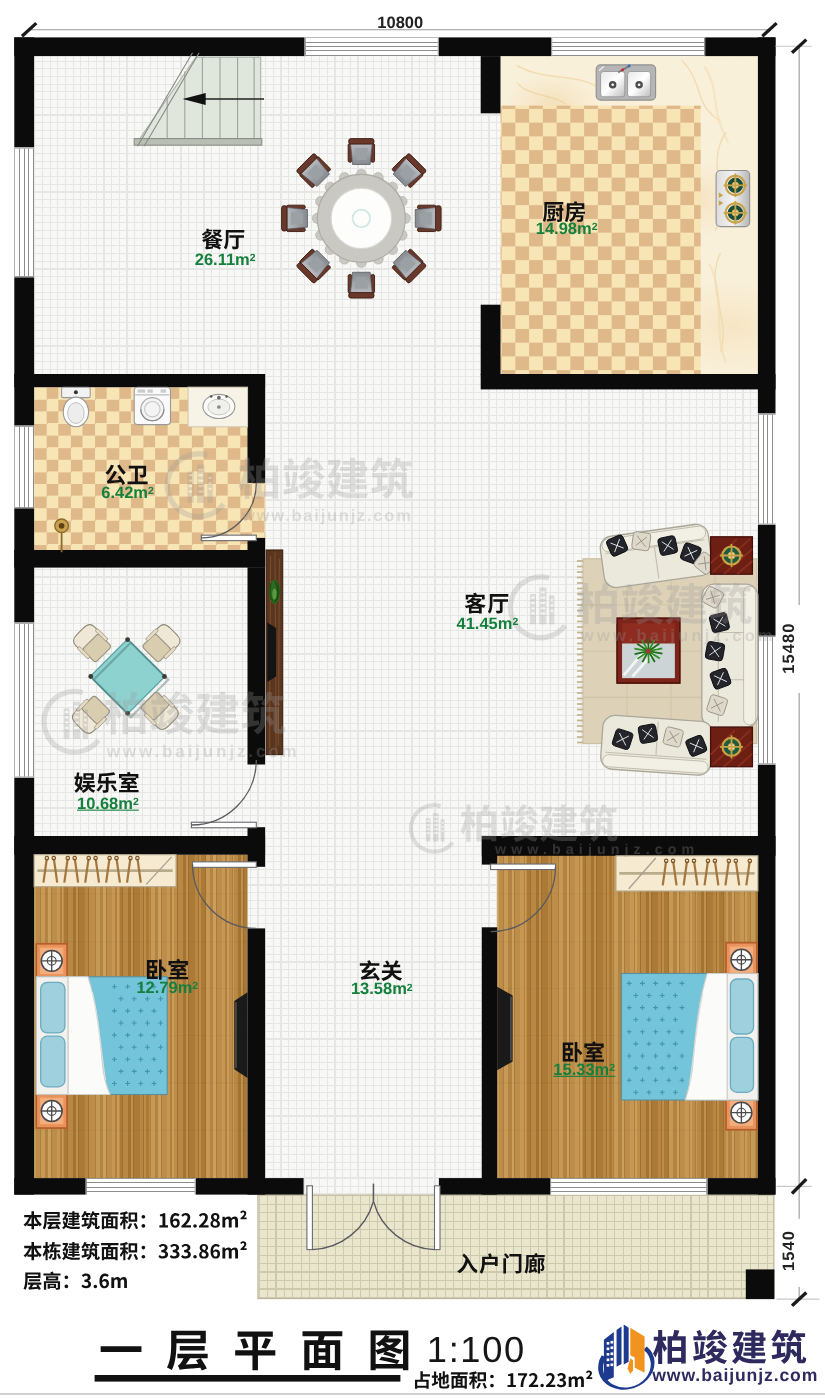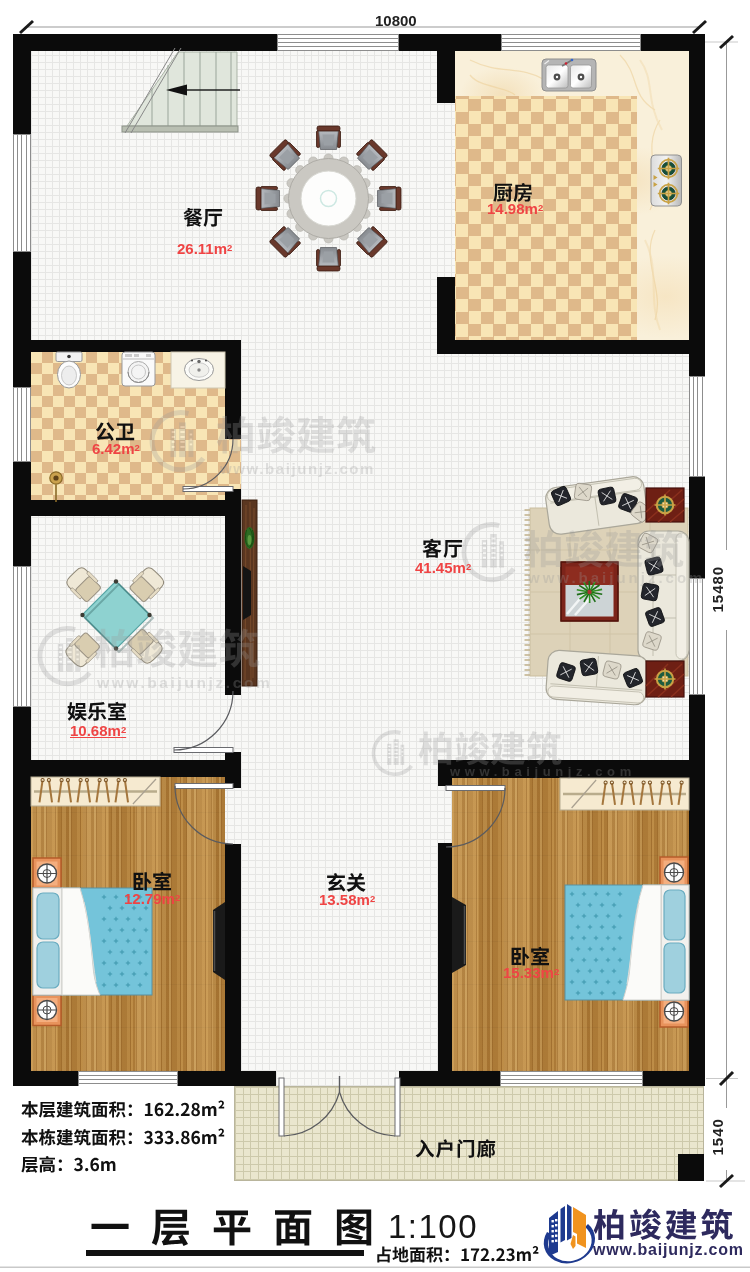--- a/index.html
+++ b/index.html
@@ -5,21 +5,21 @@
 #page{position:relative;width:750px;height:1272px;background:#fff;overflow:hidden}
 .abs{position:absolute}
 .wall{position:absolute;background:#0b0b0b}
 .winh{position:absolute;background:#fff;background-image:repeating-linear-gradient(180deg,#8d8d8d 0 1px,transparent 1px 3.9px);border-left:1px solid #8d8d8d;border-right:1px solid #8d8d8d}
 .winv{position:absolute;background:#fff;background-image:repeating-linear-gradient(90deg,#8d8d8d 0 1px,transparent 1px 4.2px);border-top:1px solid #8d8d8d;border-bottom:1px solid #8d8d8d}
 .tile{position:absolute;background-color:#f8f8f6;background-image:repeating-linear-gradient(0deg,#e6e6e4 0 1px,transparent 1px 7px),repeating-linear-gradient(90deg,#e6e6e4 0 1px,transparent 1px 7px)}
 .checker{position:absolute;background-image:conic-gradient(#dfb98a 25%,#f8e5b5 0 50%,#dfb98a 0 75%,#f8e5b5 0);background-size:25px 25px}
 .marble{position:absolute;background-color:#f9f0da;background-image:radial-gradient(ellipse 60px 40px at 20% 15%,rgba(233,196,130,.35),transparent 70%),radial-gradient(ellipse 80px 50px at 75% 45%,rgba(236,199,138,.3),transparent 70%),radial-gradient(ellipse 70px 45px at 40% 80%,rgba(233,196,130,.28),transparent 70%),radial-gradient(ellipse 90px 60px at 90% 85%,rgba(240,205,145,.3),transparent 70%)}
 .wood{position:absolute;background-color:#b5823c;background-image:repeating-linear-gradient(90deg,rgba(255,210,130,.22) 0 2px,rgba(0,0,0,0) 2px 5px,rgba(115,65,10,.20) 5px 6px,rgba(255,220,150,.15) 6px 10px,rgba(120,70,15,.14) 10px 13px,rgba(255,225,160,.22) 13px 15px,rgba(110,60,10,.22) 15px 16px,rgba(0,0,0,0) 16px 21px,rgba(255,210,130,.15) 21px 24px,rgba(110,60,10,.16) 24px 25px),repeating-linear-gradient(90deg,rgba(255,240,200,.10) 0 26px,rgba(90,50,10,.10) 26px 52px),repeating-linear-gradient(0deg,rgba(0,0,0,.04) 0 1px,transparent 1px 43px)}
 .porch{position:absolute;background-color:#eae6ce;background-image:repeating-linear-gradient(0deg,#cdc9ab 0 1px,transparent 1px 7.7px),repeating-linear-gradient(90deg,#cdc9ab 0 1px,transparent 1px 7.7px);border:1px solid #b9b59c}
-.area{position:absolute;font-weight:bold;color:#ef4444;font-size:15px;white-space:nowrap}
+.area{position:absolute;font-weight:bold;color:#15803d;font-size:15px;white-space:nowrap}
 .area sup{font-size:9.5px;vertical-align:3.5px}
 .dim{position:absolute;color:#222;font-size:15px;white-space:nowrap}
 </style></head><body>
 <div id="page">
 <div class="tile" style="left:31px;top:51px;width:658px;height:1020px;"></div>
 <div class="tile" style="left:276px;top:1071px;width:123px;height:15px;"></div>
 <div class="marble" style="left:455px;top:51px;width:234px;height:289px;"></div>
 <div class="checker" style="left:455px;top:96px;width:182px;height:244px;background-position:1px 3px;"></div>
 <div class="checker" style="left:31px;top:352px;width:210px;height:148px;background-size:22px 22px;"></div>
 <div class="checker" style="left:225px;top:439px;width:16px;height:60px;background-size:22px 22px;background-position:-194px -87px;"></div>
@@ -659,24 +659,24 @@
           <rect x="12.5" y="36" width="2.4" height="2.4"></rect>
           <rect x="16" y="35.5" width="2.4" height="2.4"></rect>
         </g>
 <polygon points="21.5,5 26,2 26,36 21.5,38.5" fill="#1e3a8f"></polygon>
 <polygon points="28,0 32.5,3 32.5,34 28,36.5" fill="#1e3a8f"></polygon>
 <polygon points="34,3 47,11 47,44 38,39.5 38,30 34,28" fill="#f0931f"></polygon>
 <polygon points="34,31 36.5,32.5 36.5,42 34,45 31.5,40" fill="#f0931f"></polygon>
 </g>
       <text x="593" y="1255" font-size="16" letter-spacing="0.8" font-weight="bold" font-family="Liberation Sans" fill="#2e2a5e">www.baijunjz.com</text>
     </svg>
-<div class="area" style="left:177px;top:240px;">26.11m<sup>2</sup></div>
+<div class="area" style="left:177px;top:228px;">26.11m<sup>2</sup></div>
 <div class="area" style="left:487px;top:200px;">14.98m<sup>2</sup></div>
 <div class="area" style="left:92px;top:440px;">6.42m<sup>2</sup></div>
 <div class="area" style="left:415px;top:559px;">41.45m<sup>2</sup></div>
 <div class="area" style="left:70px;top:722px;text-decoration:underline;">10.68m<sup>2</sup></div>
 <div class="area" style="left:319px;top:891px;">13.58m<sup>2</sup></div>
 <div class="area" style="left:124px;top:890px;">12.79m<sup>2</sup></div>
-<div class="area" style="left:503px;top:964px;">15.33m<sup>2</sup></div>
-<div class="dim" style="left:343px;top:12px;font-weight:bold;font-size:15px;letter-spacing:0px;margin-left:32px;">10800</div>
+<div class="area" style="left:503px;top:964px;text-decoration:underline;">15.33m<sup>2</sup></div>
+<div class="dim" style="left:343px;top:12px;font-weight:bold;font-size:15px;letter-spacing:0px;">10800</div>
 <div class="dim" style="left:388px;top:1208px;font-size:33px;color:#161616;letter-spacing:1.5px;">1:100</div>
 <div class="dim" style="left:693px;top:580px;transform:rotate(-90deg);transform-origin:center;width:48px;letter-spacing:1px;font-weight:bold;">15480</div>
 <div class="dim" style="left:697px;top:1127px;transform:rotate(-90deg);transform-origin:center;width:40px;letter-spacing:1px;font-weight:bold;">1540</div>
 </div>
 </body></html>

